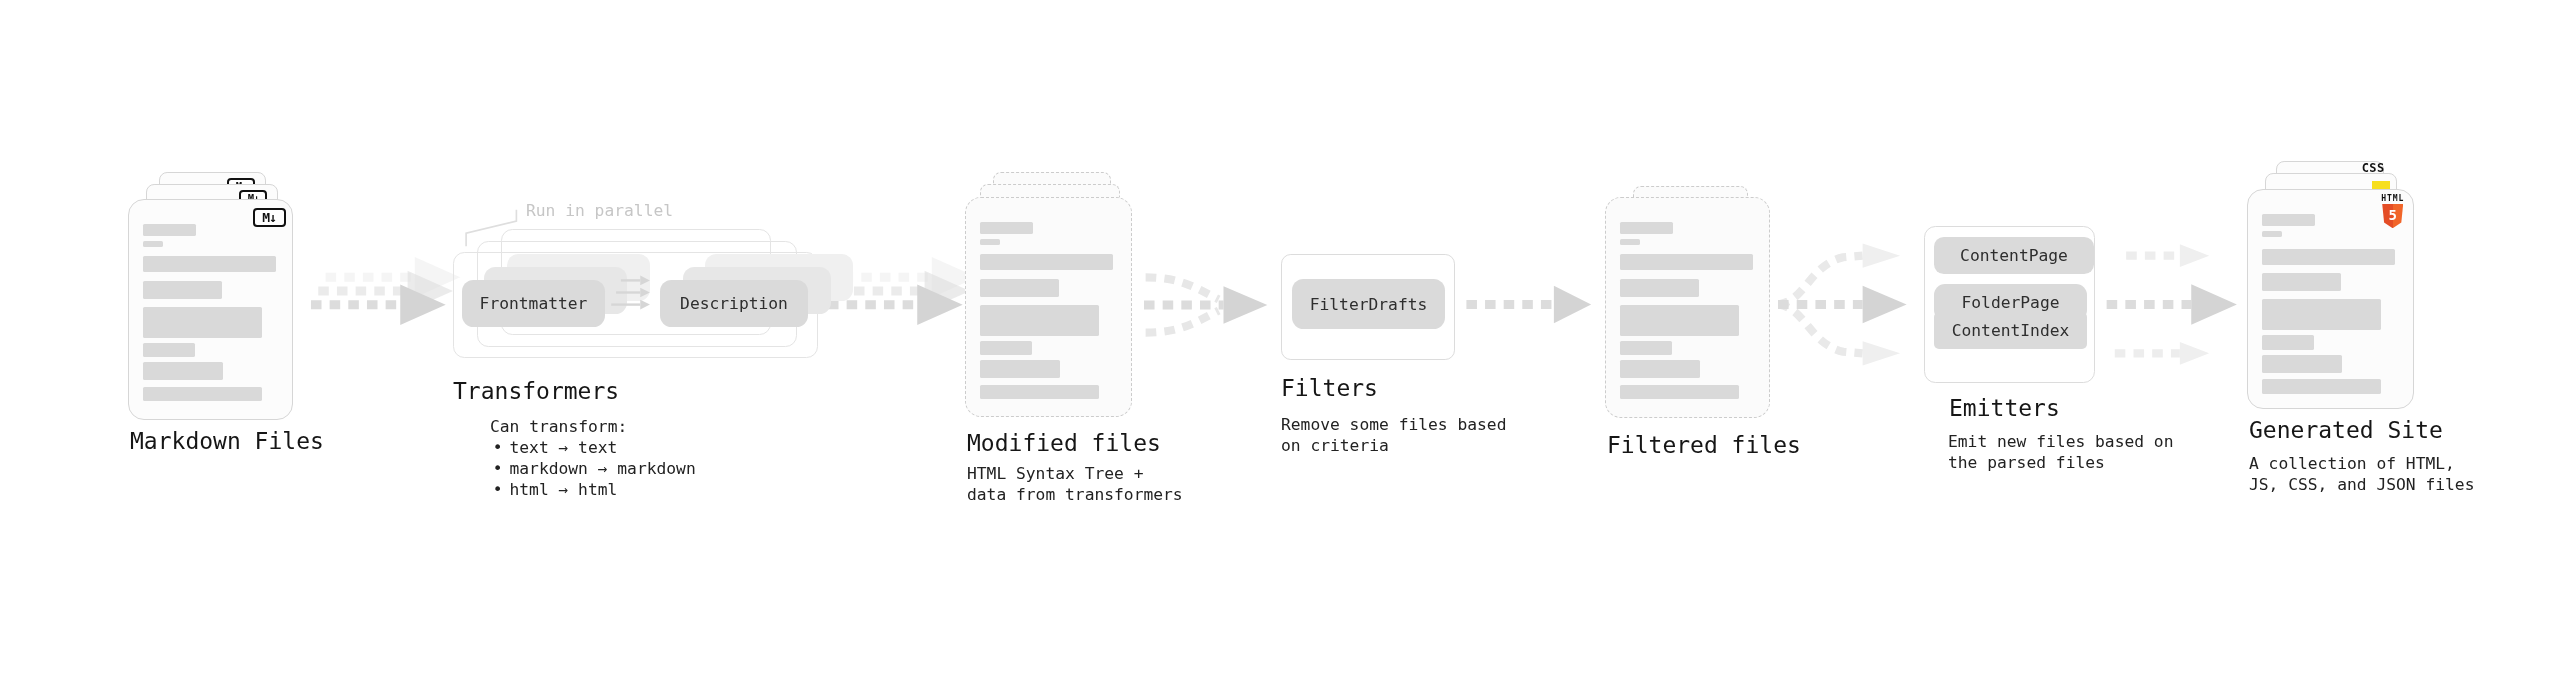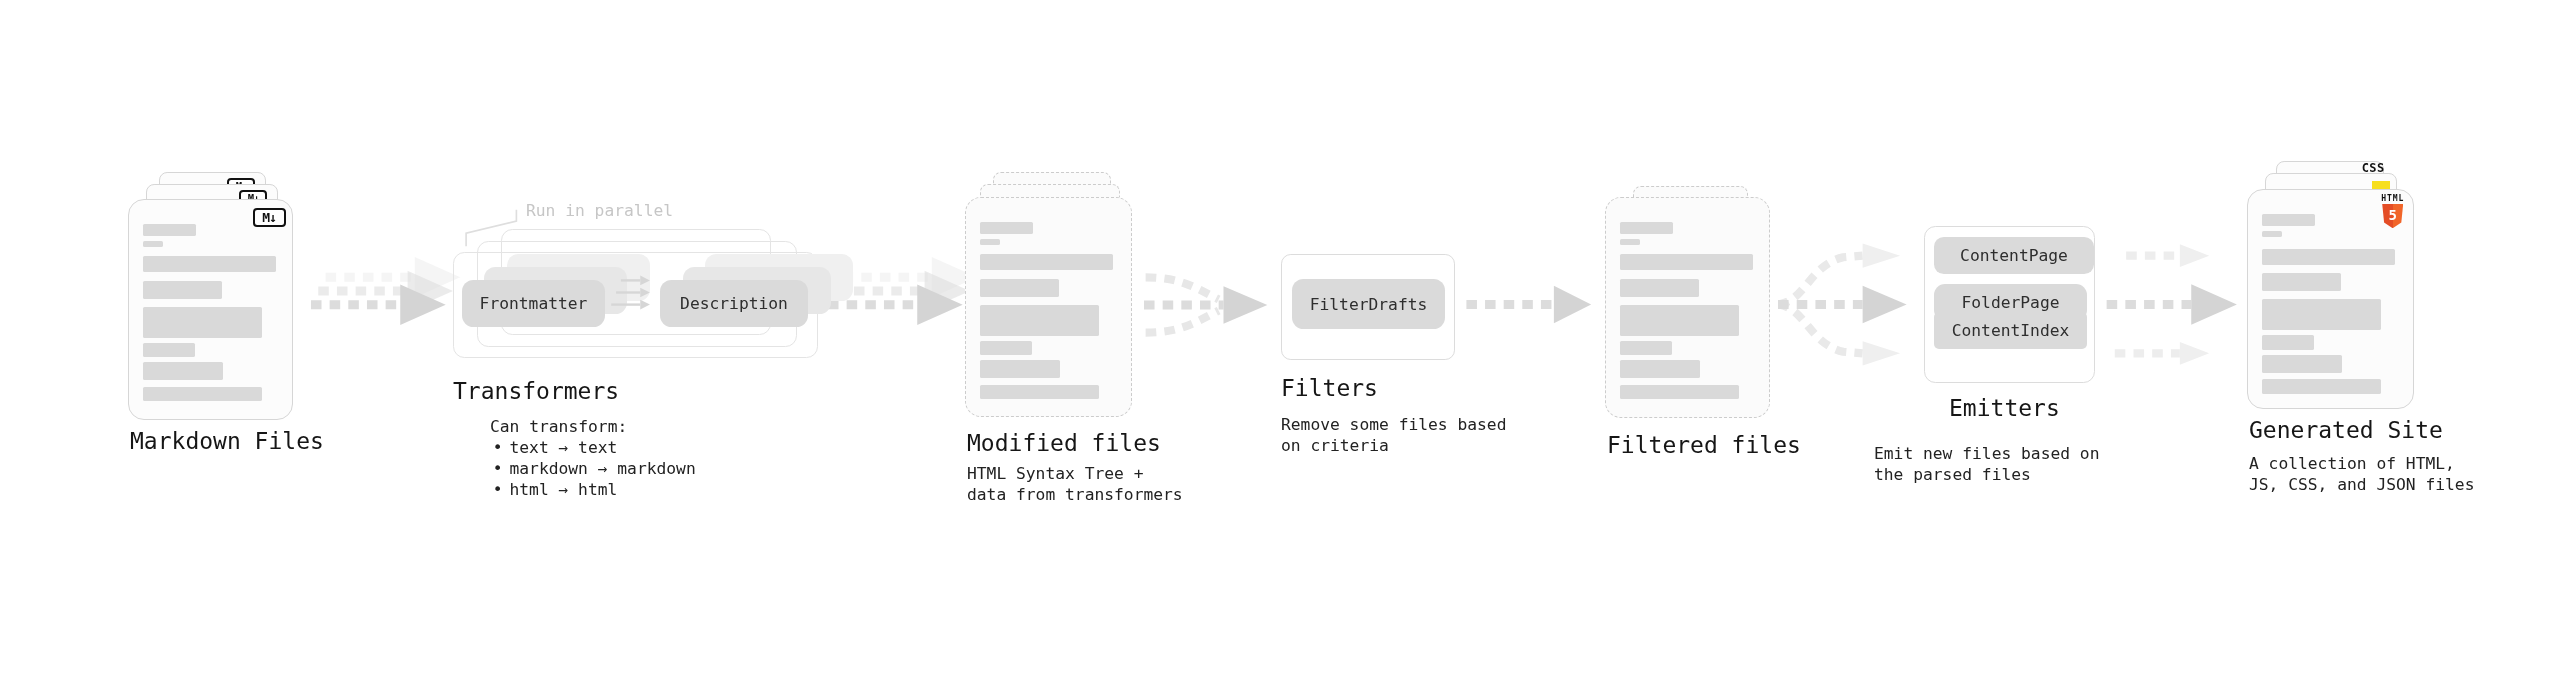--- a/index.html
+++ b/index.html
@@ -261,21 +261,21 @@
     </div>
     <div class="stage-title" style="left:1607px; top:431px;">Filtered files</div>
   </div>
 
   <div>
     <div class="box solidline" style="left:1924px; top:226px; width:171px; height:157px;"></div>
     <div class="pill" style="left:1934px; top:237px; width:160px; height:37px; border-radius:9.8px;">ContentPage</div>
     <div class="pill" style="left:1934px; top:284px; width:153px; height:37px; border-radius:11px;">FolderPage</div>
     <div class="pill" style="left:1934px; top:312px; width:153px; height:37px; border-radius:5px;">ContentIndex</div>
     <div class="stage-title" style="left:1924px; top:394px;margin-left:25px;">Emitters</div>
-    <div class="stage-sub" style="left:1874px; top:431px;margin-top:12px;">
+    <div class="stage-sub" style="left:1948px; top:431px;">
       <div>Emit new files based on</div>
       <div>the parsed files</div>
     </div>
   </div>
 
   <div>
     <div class="card back" style="left:2276px; top:161px; width:108px; height:198px;">
       <div class="css-badge">
         <div class="css-text">CSS</div>
         <div class="css-bar"></div>

